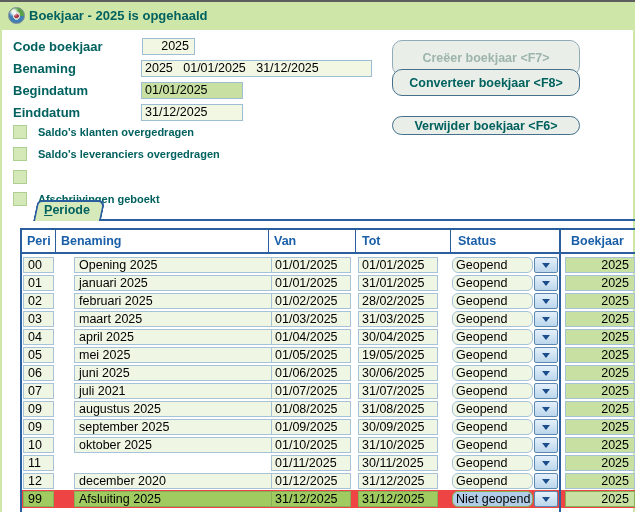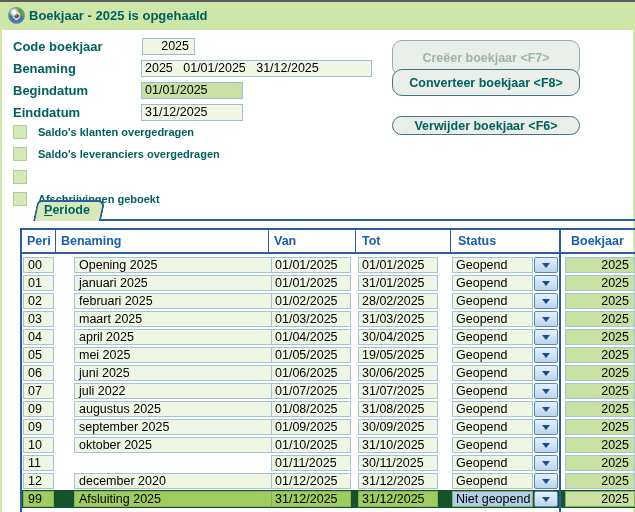--- a/index.html
+++ b/index.html
@@ -61,29 +61,29 @@
   
   .hline { position:absolute; background:#2b5e9e; }
   .vline { position:absolute; background:#2b5e9e; z-index:3; }
   .hsep  { position:absolute; top:230px; height:22px; width:1px; background:#2b5e9e; }
   .thead-label { position:absolute; top:231px; height:20px; line-height:20px;
                  color:#1a5fa8; font-weight:bold; font-size:12.5px; white-space:nowrap; }
 
   
   #rows-host { position:absolute; left:22px; top:0; width:613px; height:512px; z-index:1; }
   .trow { position:absolute; left:0; width:613px; height:18px; }
-  .trow.selected { background:#14532d; }
+  .trow.selected { background:#ef4444; }
   .cell { position:absolute; top:1px; height:16px; box-sizing:border-box;
           border:1px solid #a6c2d6; background:#f0f6e4; color:#000;
           font-size:12.5px; line-height:14px; overflow:hidden; white-space:nowrap; }
   .c-peri   { left:1px;   width:31px;  padding-left:4px; }
   .c-ben    { left:36px;  width:225px; padding-left:4px;margin-left:16px; }
   .c-van    { left:249px; width:80px;  padding-left:3px; }
   .c-tot    { left:336px; width:80px;  padding-left:3px; }
-  .c-status { left:430px; width:81px;  padding-left:3px; }
+  .c-status { left:430px; width:81px;  padding-left:3px;border-radius:6px; }
   .combo-btn { position:absolute; top:1px; left:512px; width:24px; height:16px;
                box-sizing:border-box; border:1px solid #5a88b0; border-radius:2px;
                background:linear-gradient(#e4f0fa,#bcd6ec); display:flex;
                align-items:center; justify-content:center; cursor:pointer; }
   .arr { width:0; height:0; border-left:4px solid transparent;
          border-right:4px solid transparent; border-top:5px solid #1c4e8c; }
   .c-bj { left:543px; width:70px; background:#c8e0a2; text-align:right; padding-right:5px; }
   .trow.selected .cell { background:#a0cb60; border-color:#86af58; }
   .trow.selected .c-status { background:#b2cde9; border-color:#86af58; }
   .trow.selected .c-bj { background:#c8e0a2; }
@@ -225,21 +225,21 @@
         <div class="cell c-van">01/06/2025</div>
         <div class="cell c-tot">30/06/2025</div>
         <div class="cell c-status">Geopend</div>
         <div class="combo-btn">
           <div class="arr"></div>
         </div>
         <div class="cell c-bj">2025</div>
       </div>
       <div class="trow" style="top: 382px;">
         <div class="cell c-peri">07</div>
-        <div class="cell c-ben">juli 2022</div>
+        <div class="cell c-ben">juli 2021</div>
         <div class="cell c-van">01/07/2025</div>
         <div class="cell c-tot">31/07/2025</div>
         <div class="cell c-status">Geopend</div>
         <div class="combo-btn">
           <div class="arr"></div>
         </div>
         <div class="cell c-bj">2025</div>
       </div>
       <div class="trow" style="top: 400px;">
         <div class="cell c-peri">09</div>

